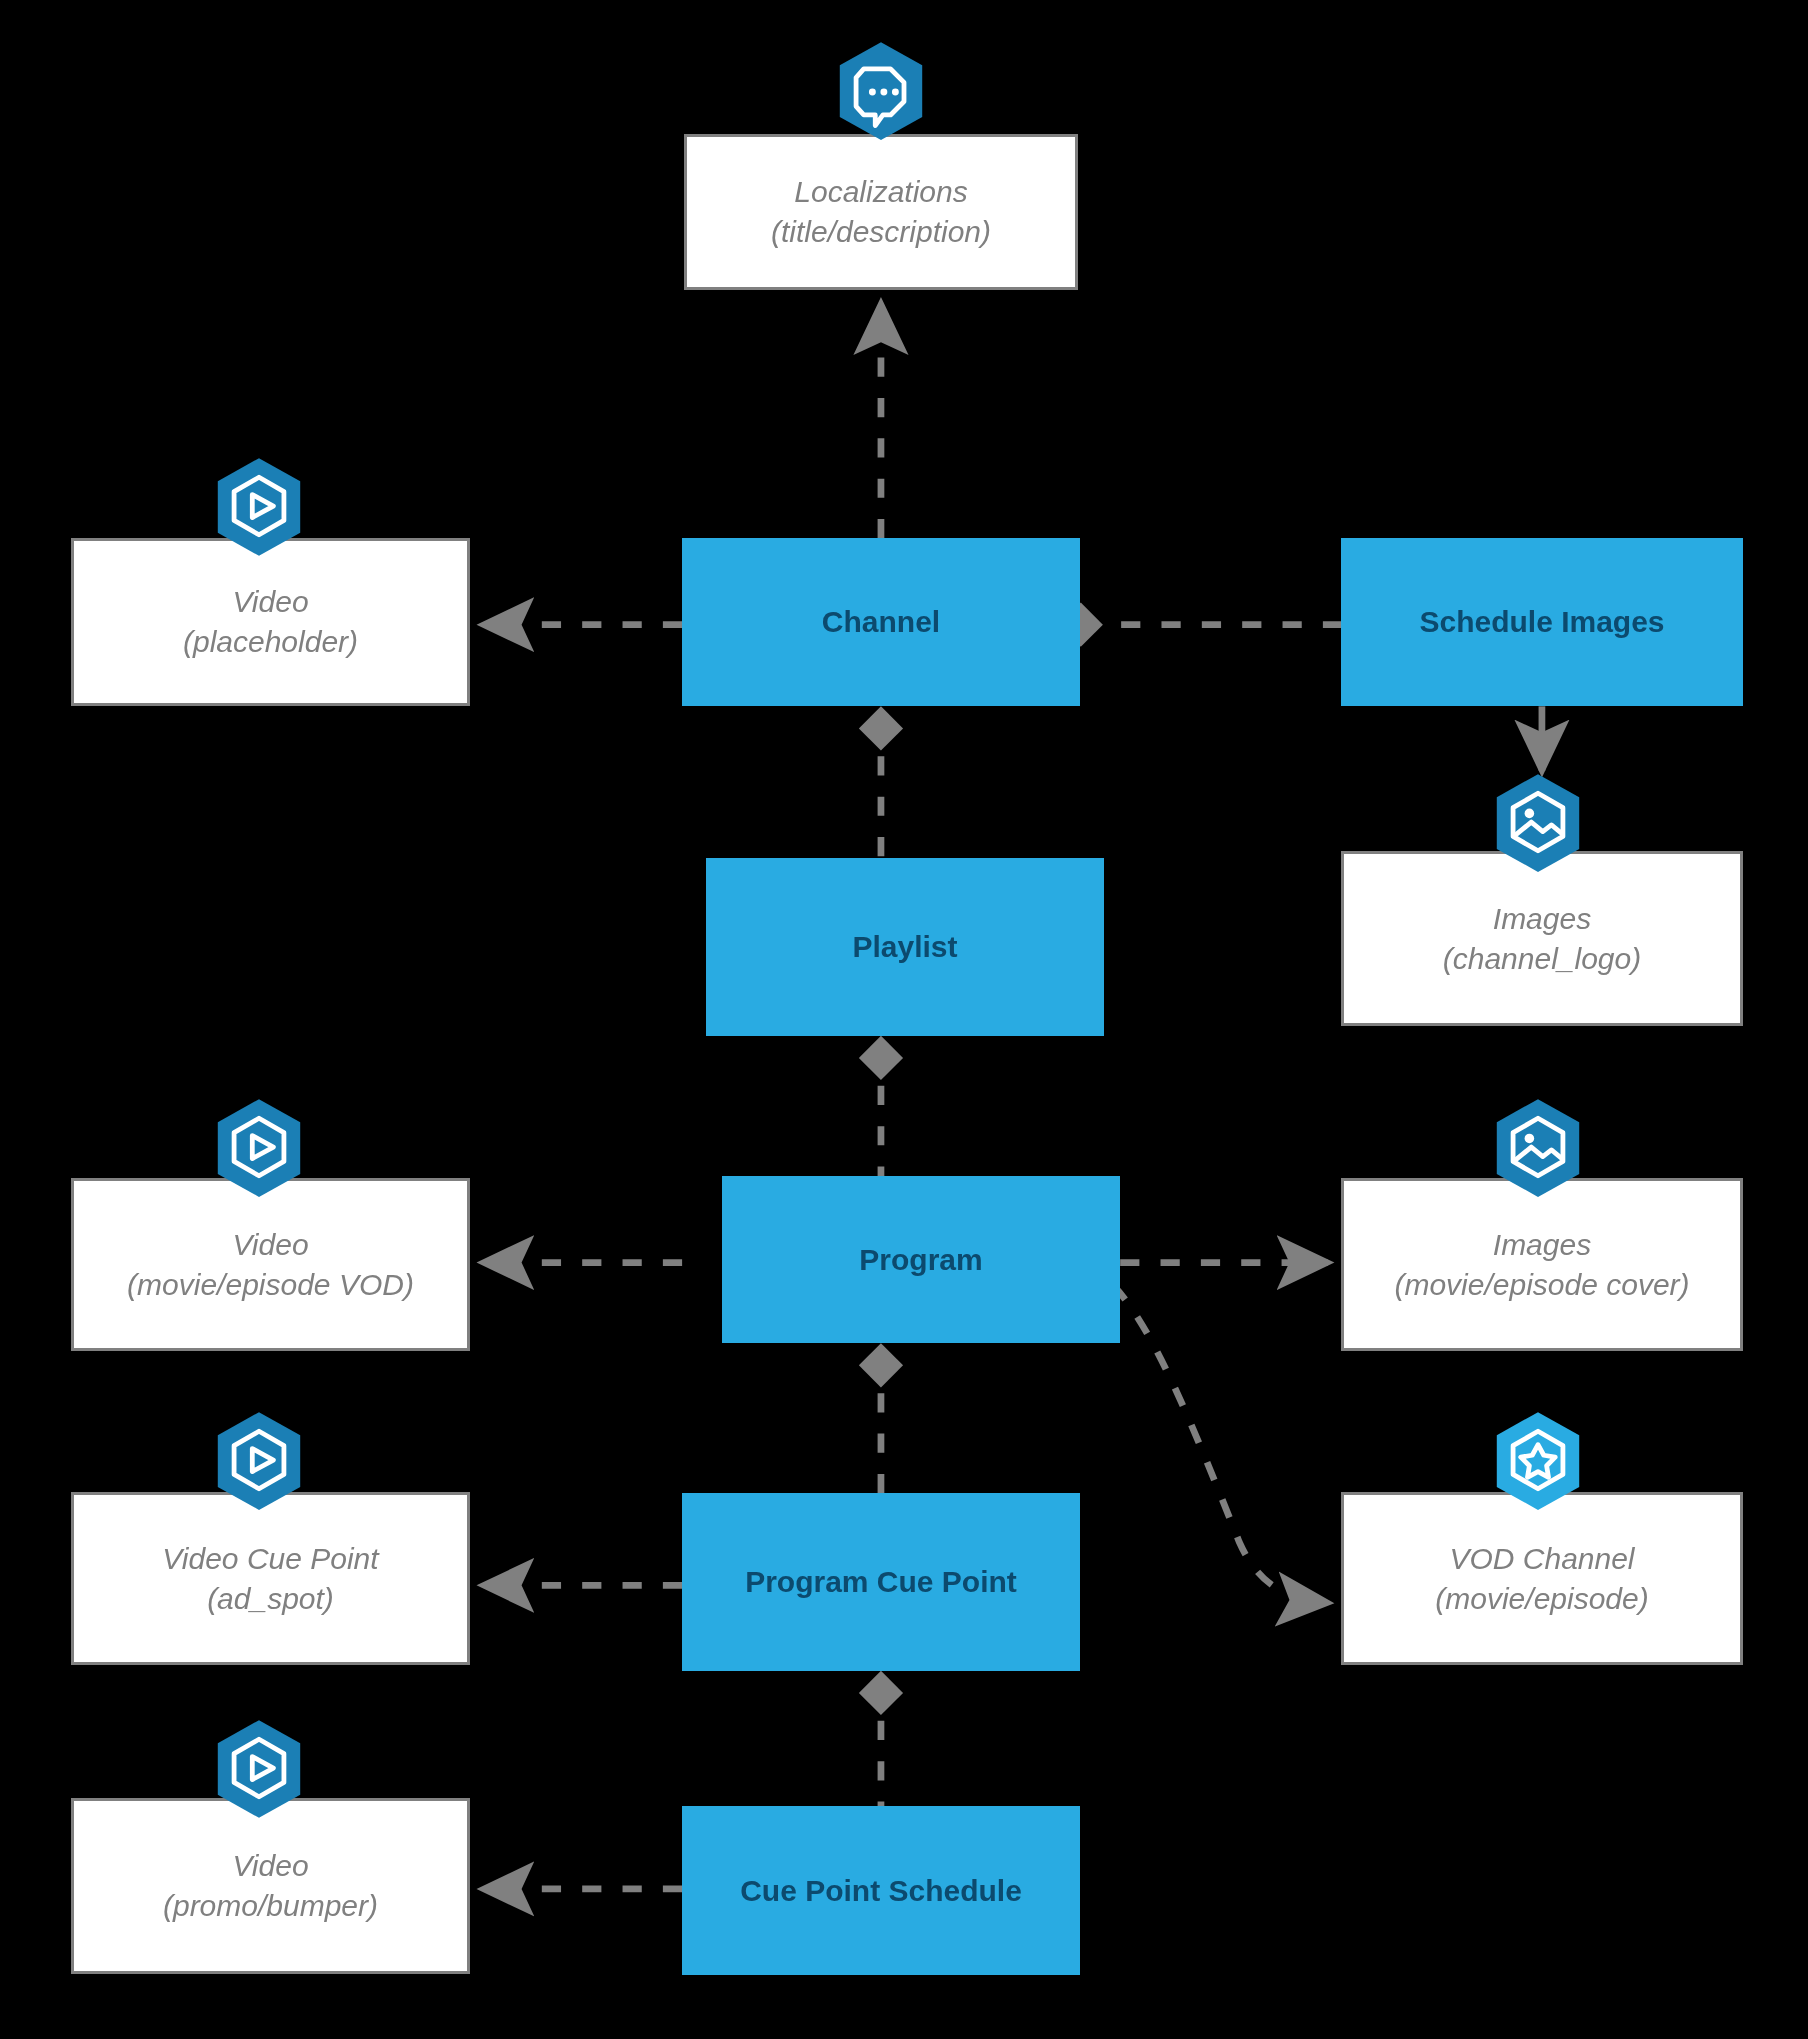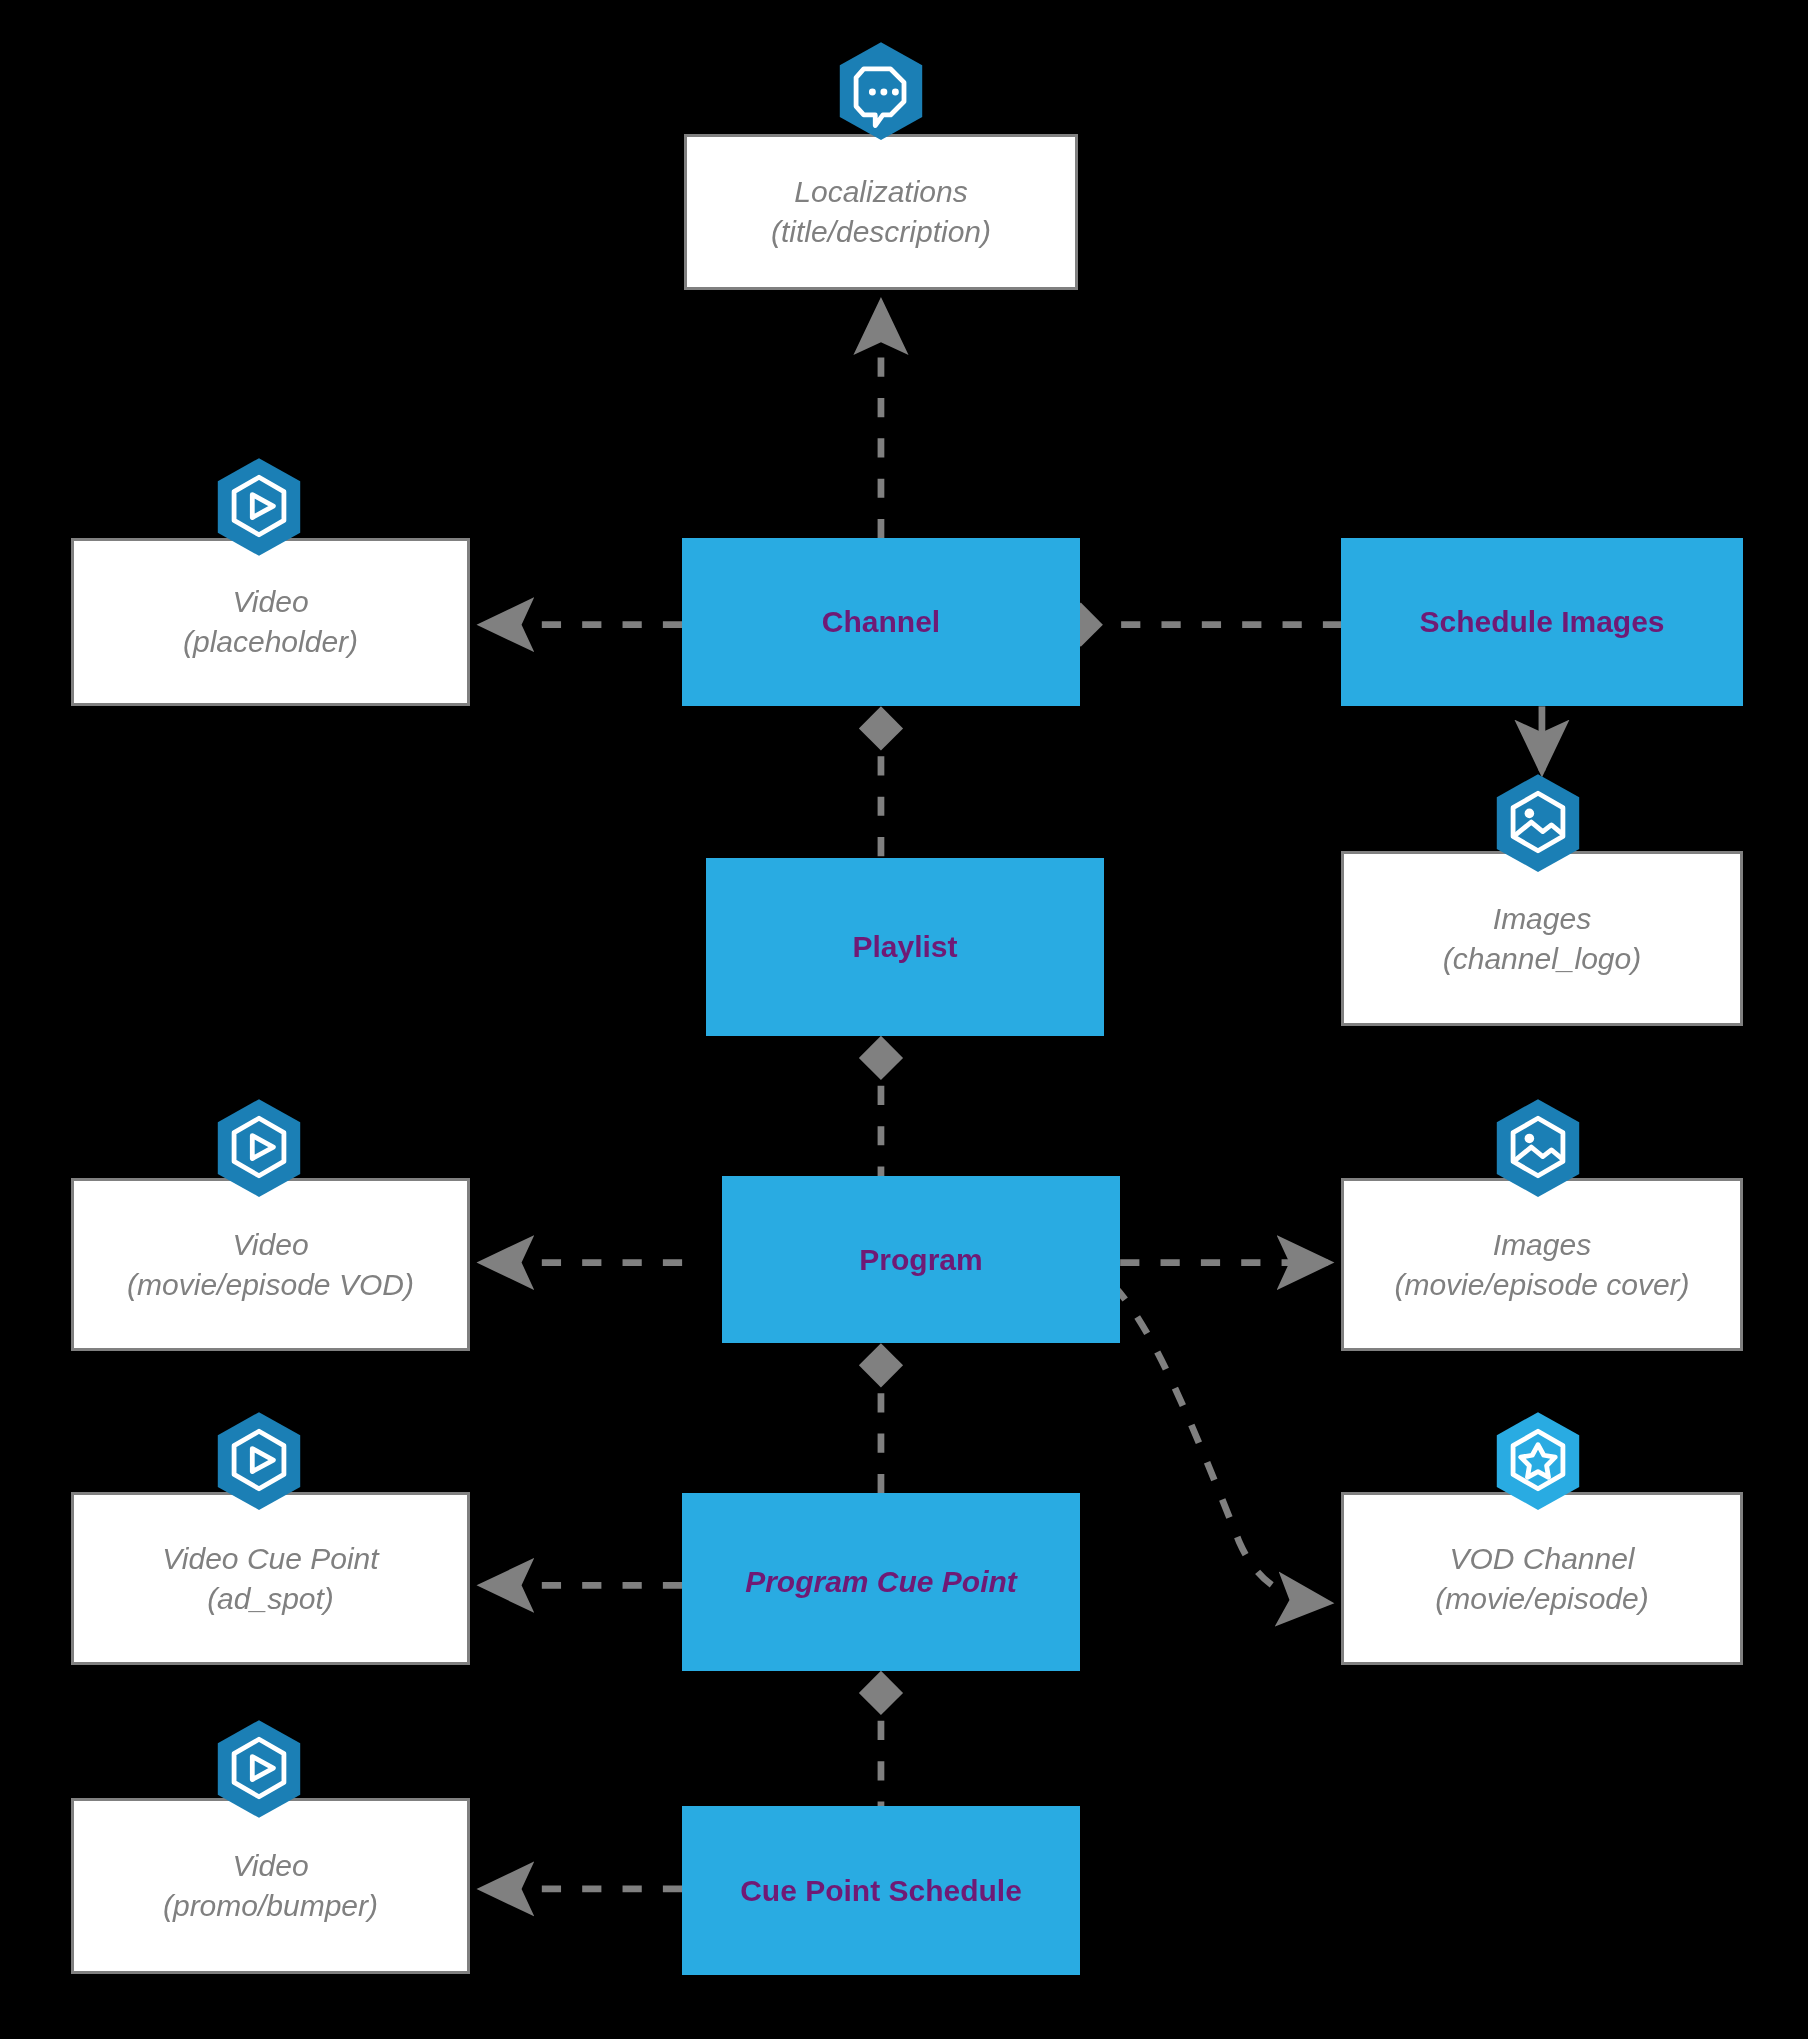--- a/index.html
+++ b/index.html
@@ -29,21 +29,21 @@
     position: absolute;
     box-sizing: border-box;
     display: flex;
     align-items: center;
     justify-content: center;
     text-align: center;
   }
   .node.primary {
     background: #29abe2;
     border: 1px solid #29abe2;
-    color: #701a75;
+    color: #0c4a6e;
     font-weight: bold;
     font-size: 30px;
   }
   .node.secondary {
     background: #ffffff;
     border: 3.8px solid #808080;
     color: #808080;
     font-weight: normal;
     font-size: 30px;
     line-height: 1.32;
@@ -216,21 +216,21 @@
 (ad_spot)</span>
   </div>
   <div class="badge" style="left:213px; top:1410px;">
     <svg viewBox="0 0 96 106">
       <path d="M48 2 L91 26 L91 80 L48 104 L5 80 L5 26 Z" fill="#1b7fb5"></path>
       <path d="M48 22 L74 37 L74 67 L48 82 L22 67 L22 37 Z" fill="none" stroke="#ffffff" stroke-width="5" stroke-linejoin="round"></path>
       <path d="M41 40 L63 52 L41 64 Z" fill="none" stroke="#ffffff" stroke-width="5" stroke-linejoin="round"></path>
     </svg>
   </div>
 
-  <div class="node primary" style="left:682px; top:1493px; width:398px; height:178px;font-style:italic;">
+  <div class="node primary" style="left:682px; top:1493px; width:398px; height:178px;">
     <span class="label">Program Cue Point</span>
   </div>
 
   <div class="node secondary" style="left:1341px; top:1492px; width:402px; height:173px;">
     <span class="label">VOD Channel
 (movie/episode)</span>
   </div>
   <div class="badge" style="left:1492px; top:1410px;">
     <svg viewBox="0 0 96 106">
       <path d="M48 2 L91 26 L91 80 L48 104 L5 80 L5 26 Z" fill="#29abe2"></path>

